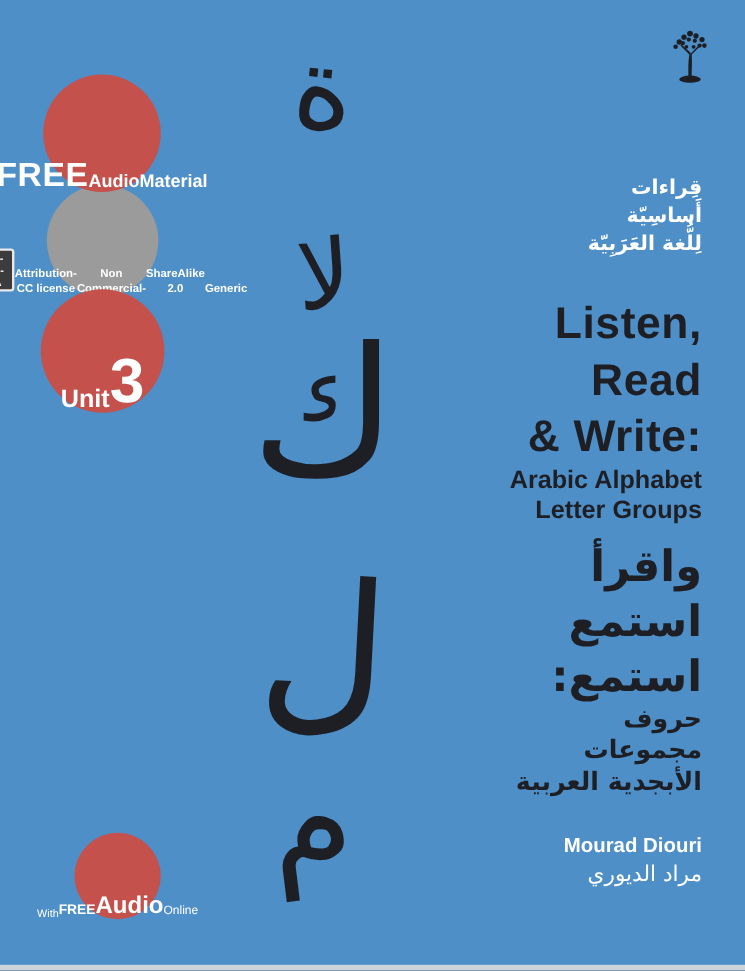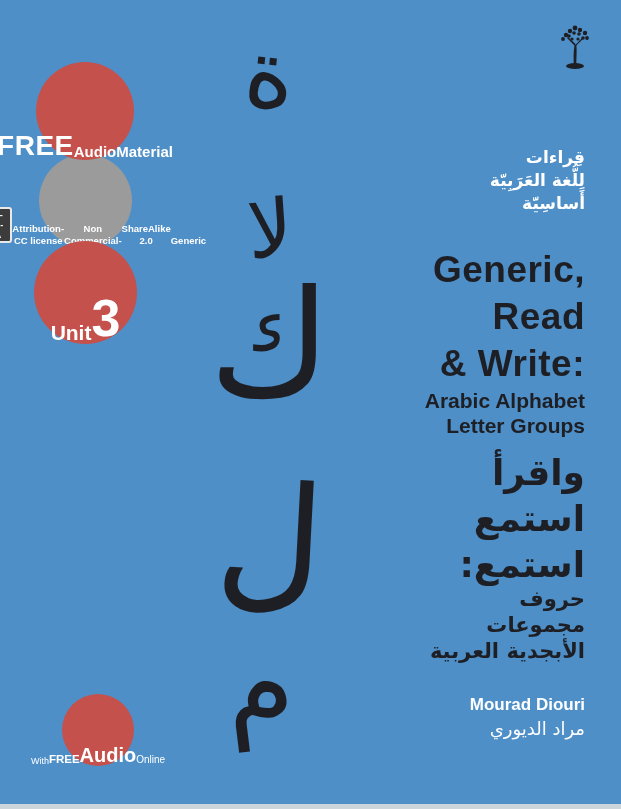--- a/index.html
+++ b/index.html
@@ -119,22 +119,22 @@
       <circle cx="19" cy="11" r="1.8"></circle>
         <circle cx="24" cy="12" r="1.8"></circle>
       <circle cx="28" cy="16" r="1.8"></circle>
         <circle cx="17" cy="17" r="1.6"></circle>
       <circle cx="23" cy="17" r="1.6"></circle>
     </g>
   </svg>
 
   <div class="series-ar">
     <span>قِراءات</span>
+    <span>أَساسِيّة</span>
     <span>لِلُّغة العَرَبِيّة</span>
-    <span>أَساسِيّة</span>
   </div>
 
   <div class="circle c-red free-circle">
     <span class="free-line1">FREE</span>
     <span class="free-line2">Audio</span>
     <span class="free-line2">Material</span>
   </div>
 
   <div class="circle c-gray license-circle">
     <div class="cc-pill">
@@ -146,21 +146,21 @@
     <span class="license-line">ShareAlike 2.0</span>
     <span class="license-line">Generic</span>
   </div>
 
   <div class="circle c-red unit-circle">
     <span class="unit-label">Unit</span>
     <span class="unit-number">3</span>
   </div>
 
   <div class="title-en blocklines">
-    <span>Generic,</span>
+    <span>Listen,</span>
     <span>Read</span>
     <span>&amp; Write:</span>
   </div>
   <div class="subtitle-en blocklines">
     <span>Arabic Alphabet</span>
     <span>Letter Groups</span>
   </div>
 
   <div class="title-ar blocklines">
     <span>واقرأ</span>

